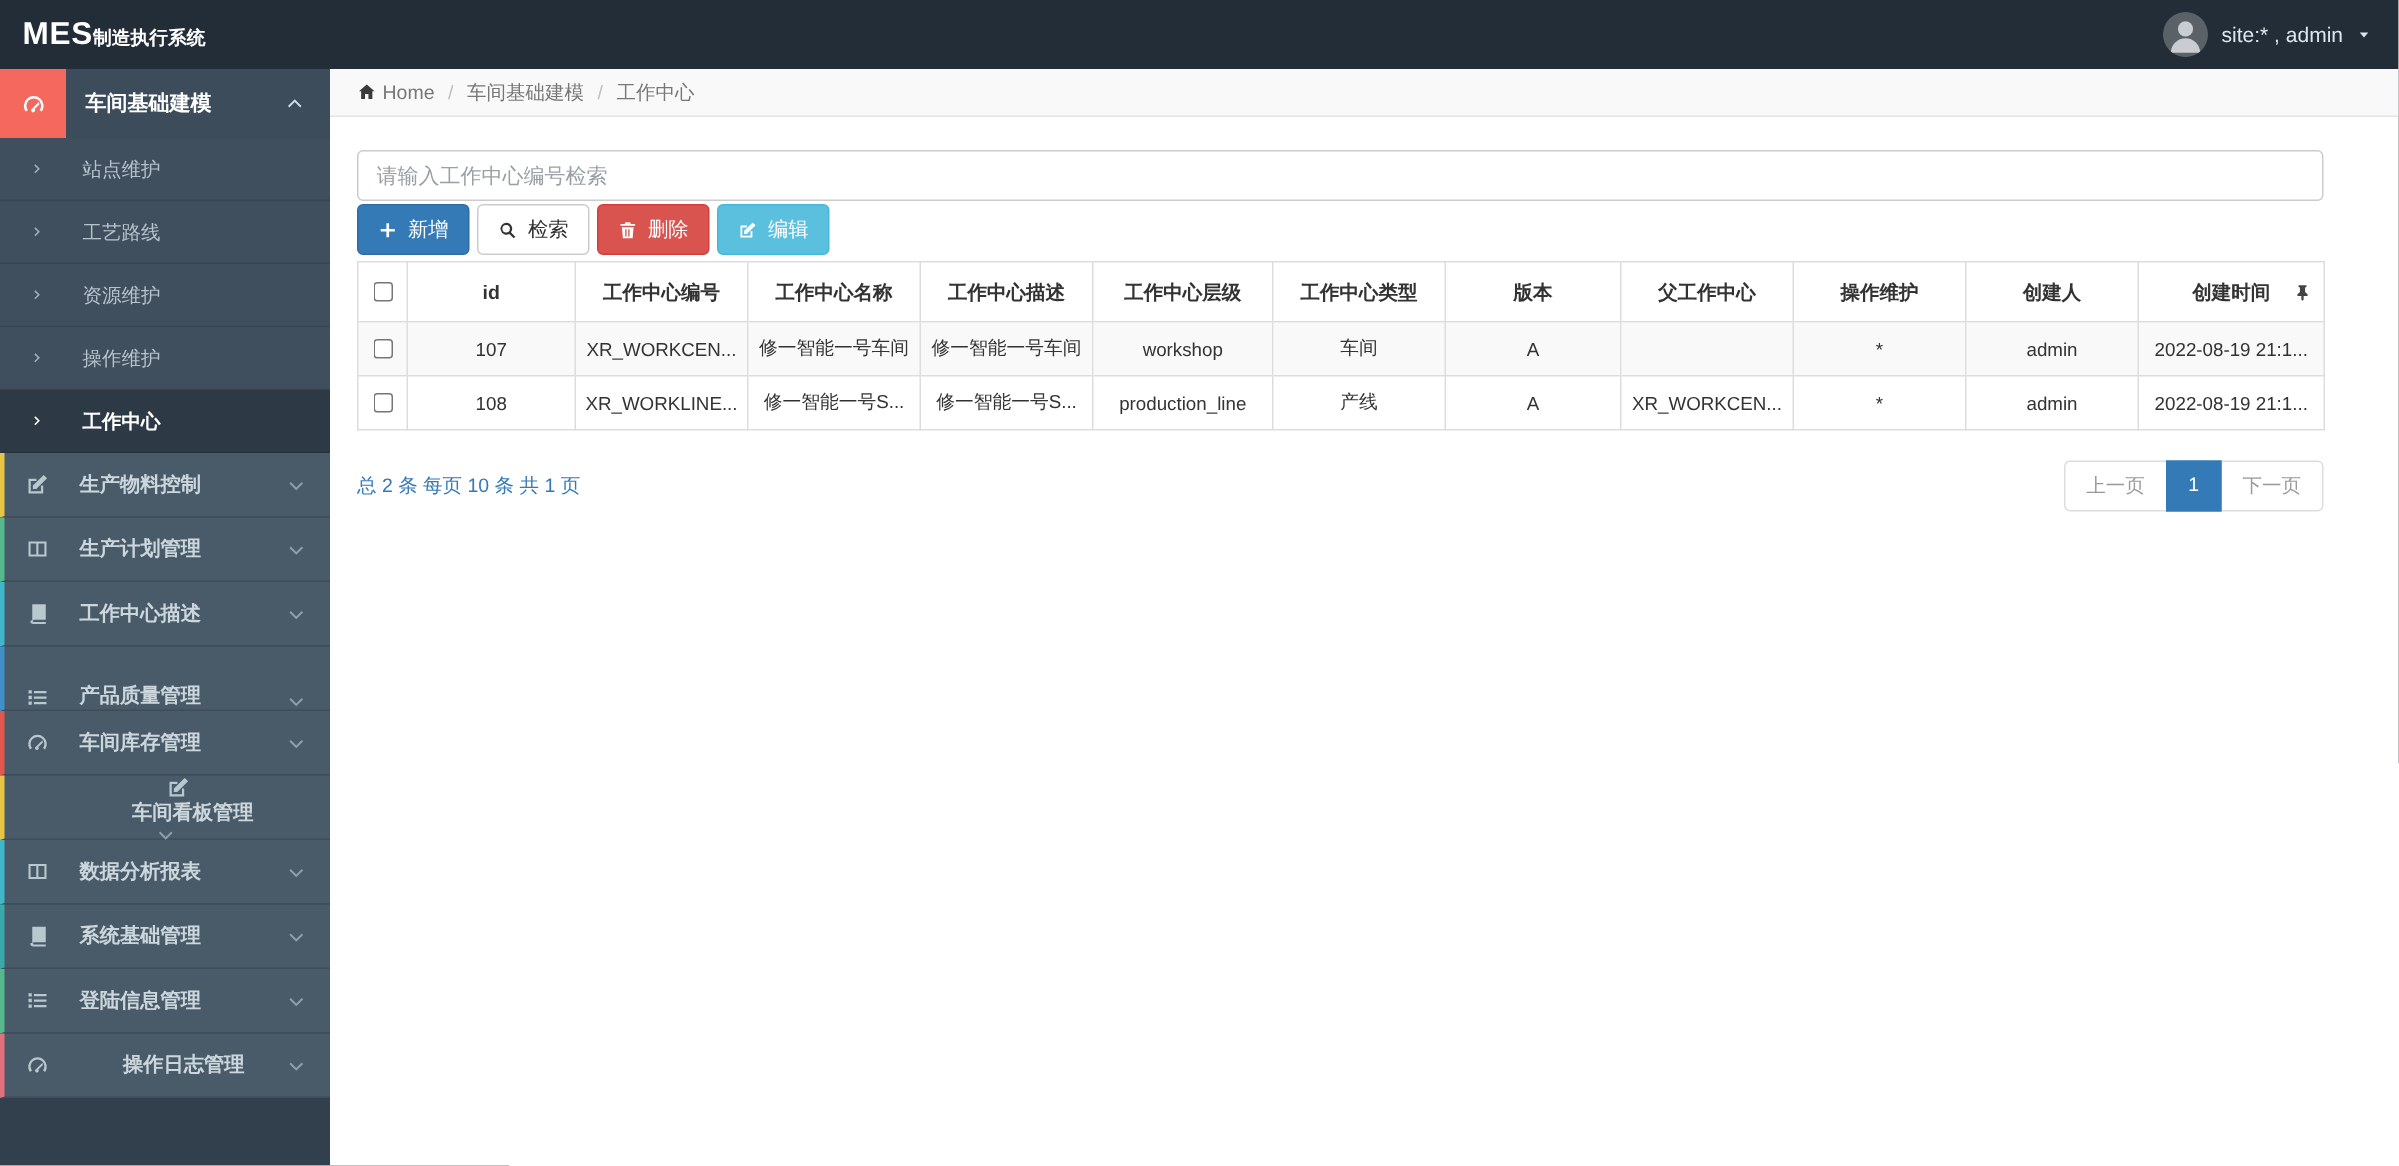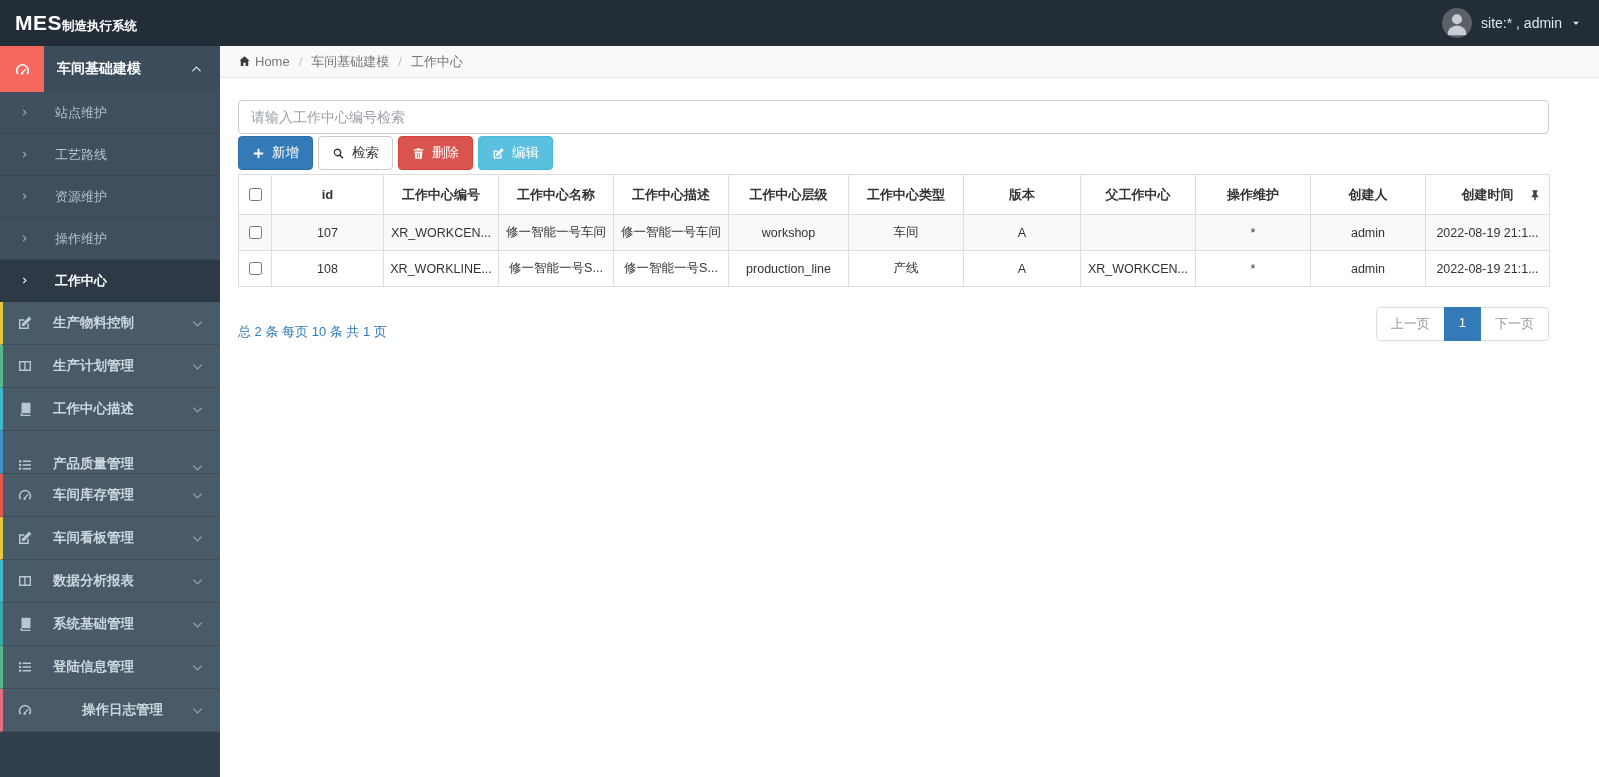--- a/index.html
+++ b/index.html
@@ -65,21 +65,21 @@
   table { width:100%; border-collapse:collapse; table-layout:fixed; margin-top:4px; }
   th, td { border:1px solid #ddd; text-align:center; font-size:12.5px; color:#333; overflow:hidden; white-space:nowrap; }
   th { padding:10px 4px; font-weight:bold; font-size:13px; }
   td { padding:8px 4px; }
   tr.striped td { background:#f9f9f9; }
   .th-pin { position:relative; }
   .pin { width:12px; height:12px; fill:#444; position:absolute; right:8px; top:50%; transform:translateY(-50%); cursor:pointer; }
   .cbx { width:13px; height:13px; cursor:pointer; }
 
   
-  .table-footer { display:flex; justify-content:space-between; align-items:flex-end; margin-top:20px; }
+  .table-footer { display:flex; justify-content:space-between; align-items:center; margin-top:20px; }
   .summary { font-size:13px; color:#337ab7; }
   .pager { display:flex; }
   .page { border:1px solid #ddd; background:#fff; color:#999; font-size:13px; padding:7px 14px; margin-left:-1px; cursor:pointer; }
   .page.prev { border-radius:4px 0 0 4px; }
   .page.next { border-radius:0 4px 4px 0; }
   .page.active { color:#fff; border-color:#337ab7; position:relative; z-index:1; }
 </style>
 </head>
 <body>
 
@@ -236,21 +236,21 @@
       </div>
       <div class="menu-item" style="border-left-color: rgb(226, 87, 76);">
         <svg class="ic mi-ic" viewBox="0 0 16 16">
             <use href="#i-gauge"></use>
           </svg>
         <span class="mi-label">车间库存管理</span>
         <svg class="ic chev" viewBox="0 0 16 16">
             <use href="#i-chevdown"></use>
           </svg>
       </div>
-      <div class="menu-item" style="border-left-color: rgb(232, 196, 68);">
+      <div class="menu-item" style="border-left-color: rgb(232, 196, 68); flex-direction: column;">
         <svg class="ic mi-ic" viewBox="0 0 16 16">
             <use href="#i-pencil"></use>
           </svg>
         <span class="mi-label">车间看板管理</span>
         <svg class="ic chev" viewBox="0 0 16 16">
             <use href="#i-chevdown"></use>
           </svg>
       </div>
       <div class="menu-item" style="border-left-color: rgb(63, 182, 201);">
         <svg class="ic mi-ic" viewBox="0 0 16 16">

